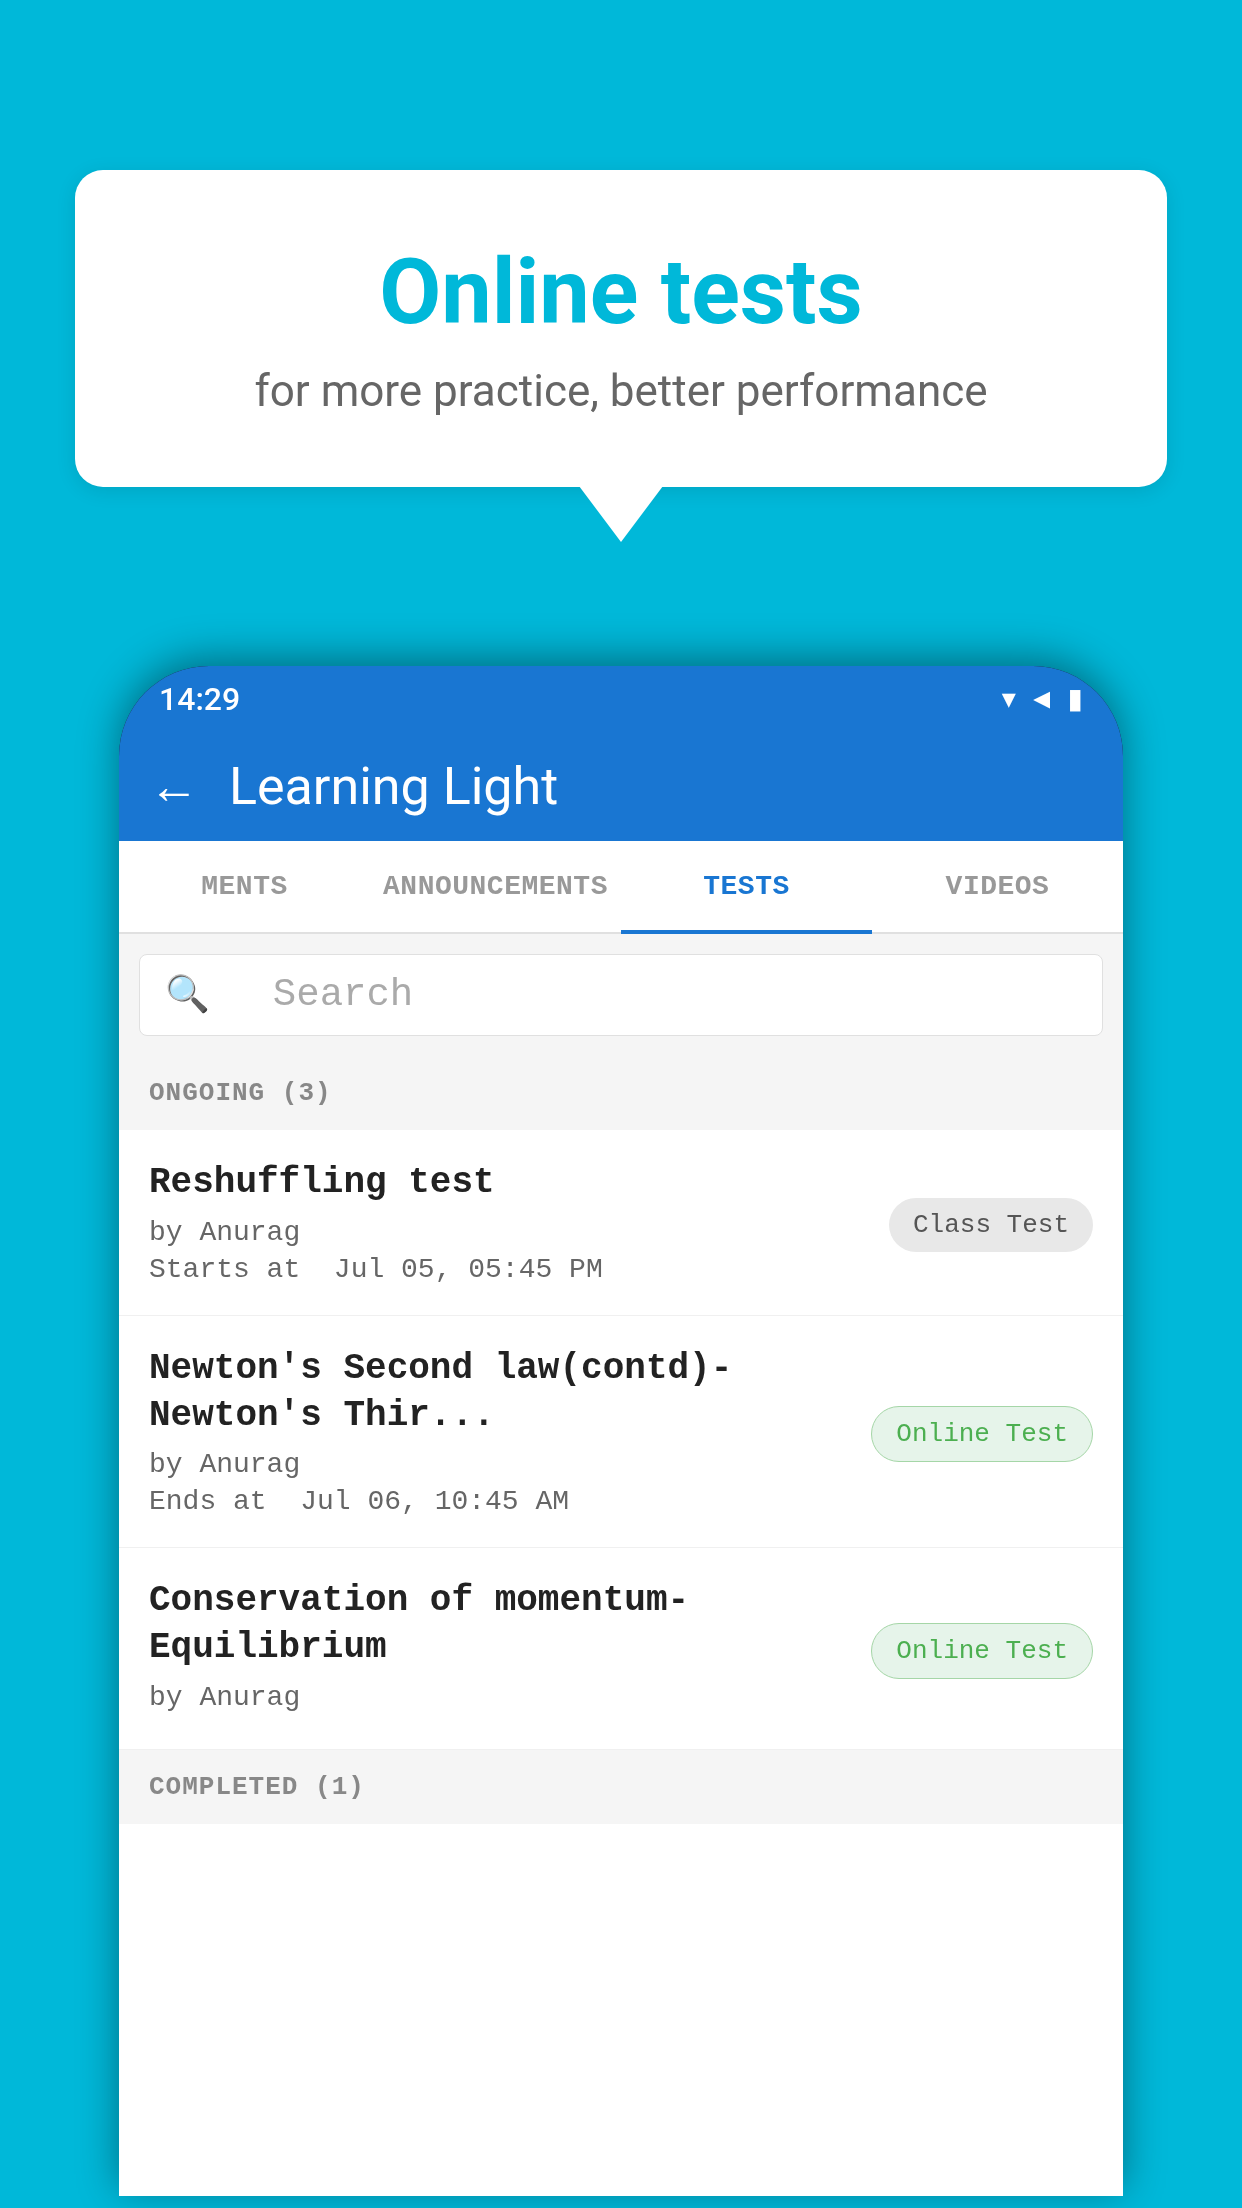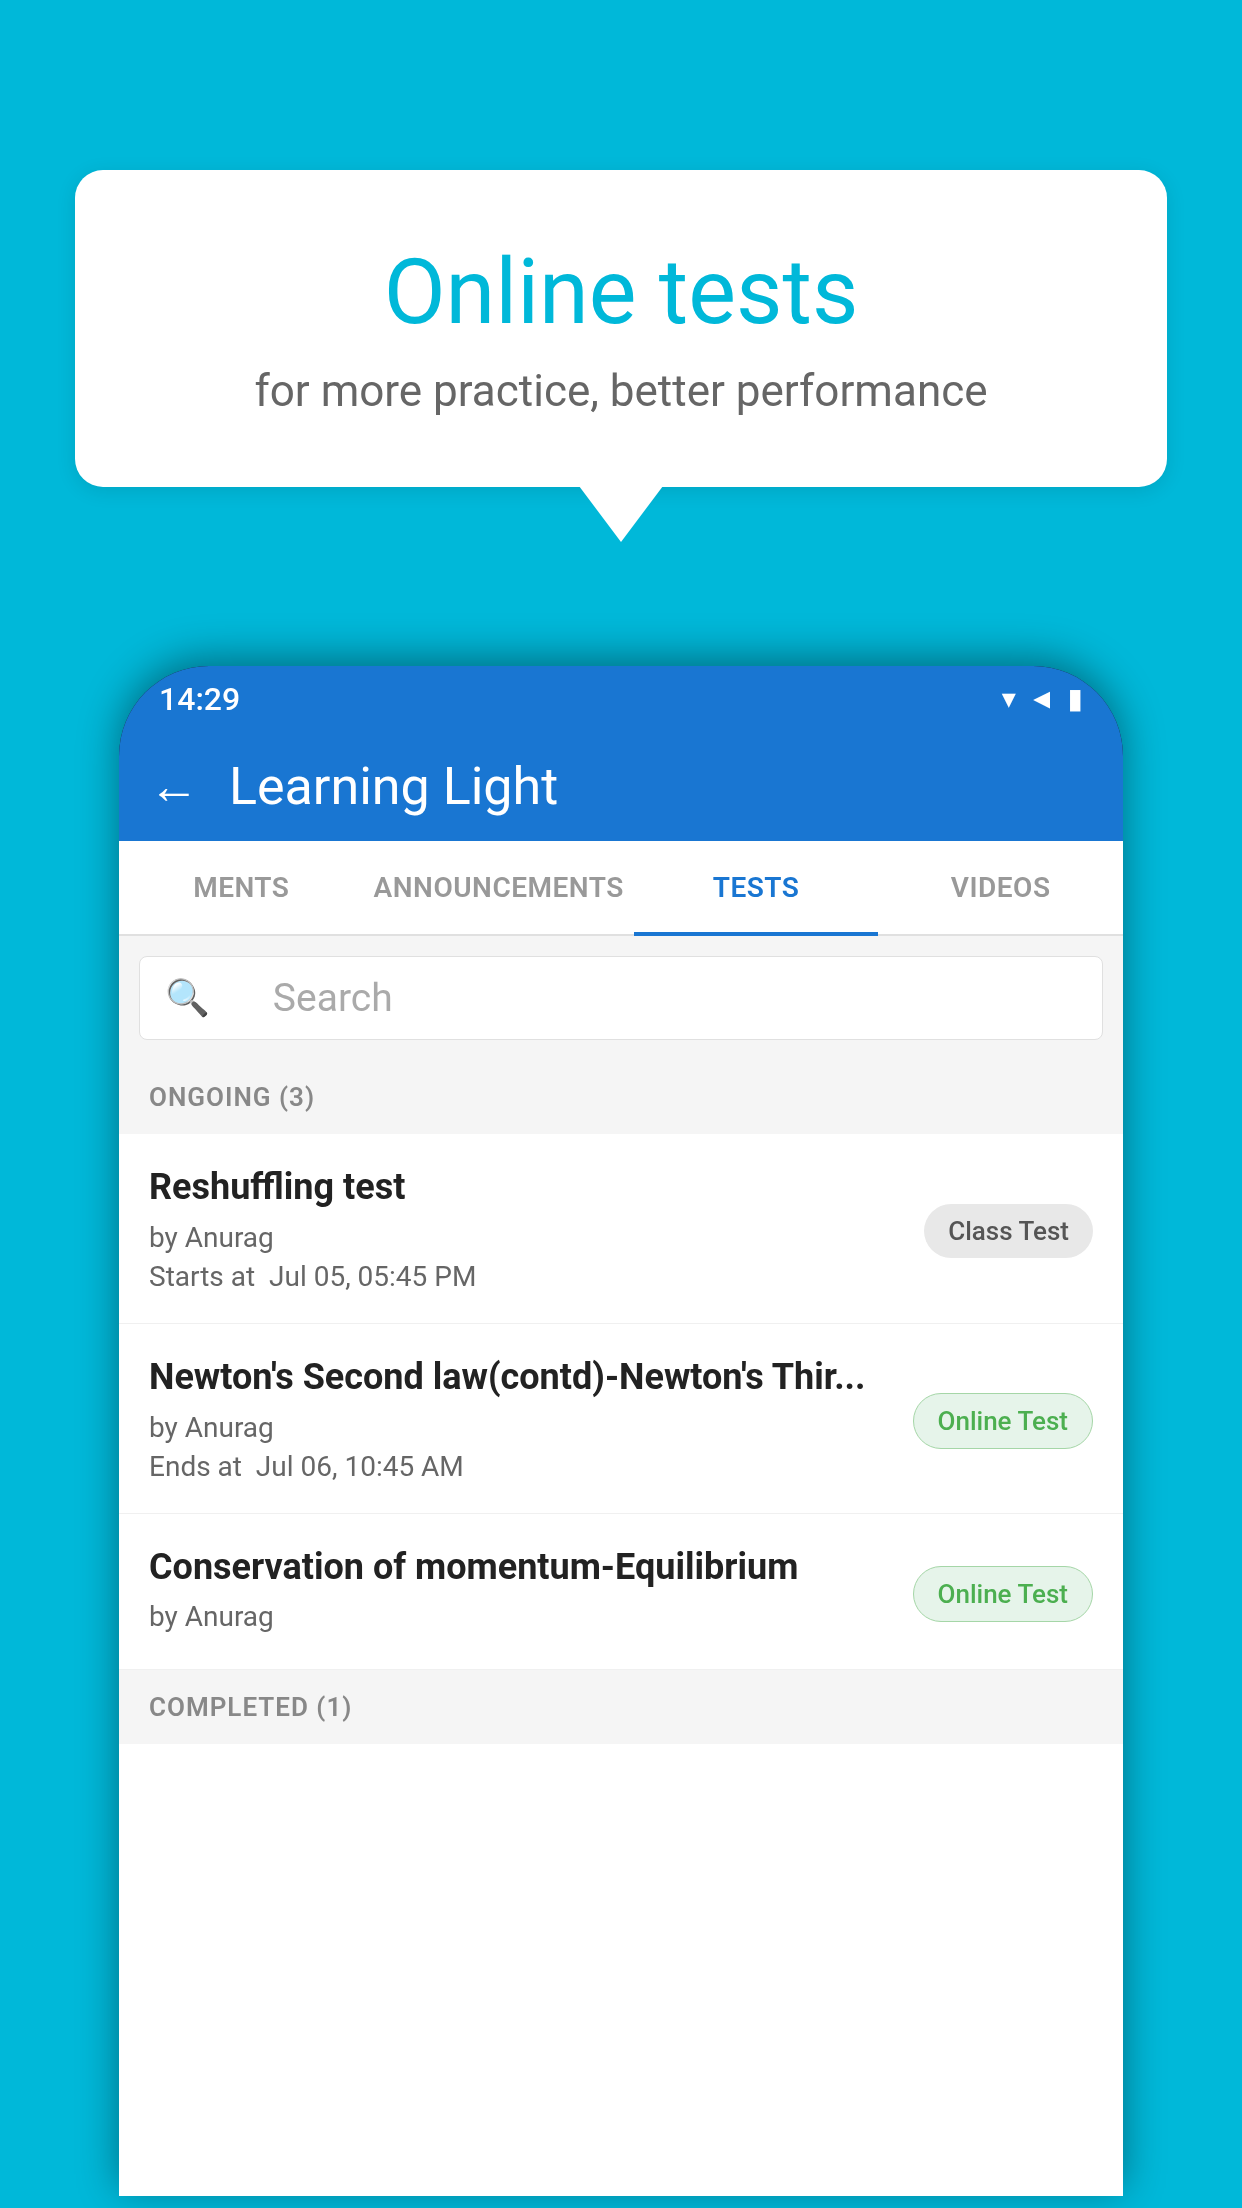--- a/index.html
+++ b/index.html
@@ -40,21 +40,21 @@
       width: 0;
       height: 0;
       border-left: 45px solid transparent;
       border-right: 45px solid transparent;
       border-top: 60px solid white;
     }
 
     .bubble-title {
       font-size: 90px;
       color: #00B8D9;
-      font-weight: 400;
+      font-weight: 700;
       margin-bottom: 20px;
     }
 
     .bubble-subtitle {
       font-size: 44px;
       color: #666;
       font-weight: 400;
     }
 
     
@@ -135,20 +135,21 @@
       font-weight: 400;
     }
 
     
     .phone-screen {
       background: #0ea5e9;
       height: calc(100% - 175px);
       overflow: hidden;
       display: flex;
       flex-direction: column;
+      font-family: Liberation Mono, monospace;
     }
 
     
     .tabs {
       display: flex;
       border-bottom: 2px solid #e0e0e0;
       background: white;
       flex-shrink: 0;
     }
 

